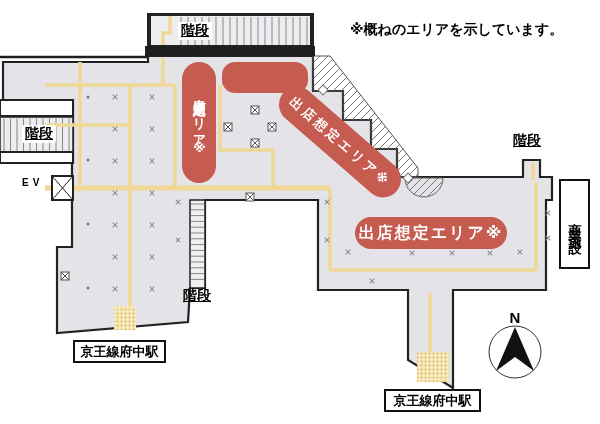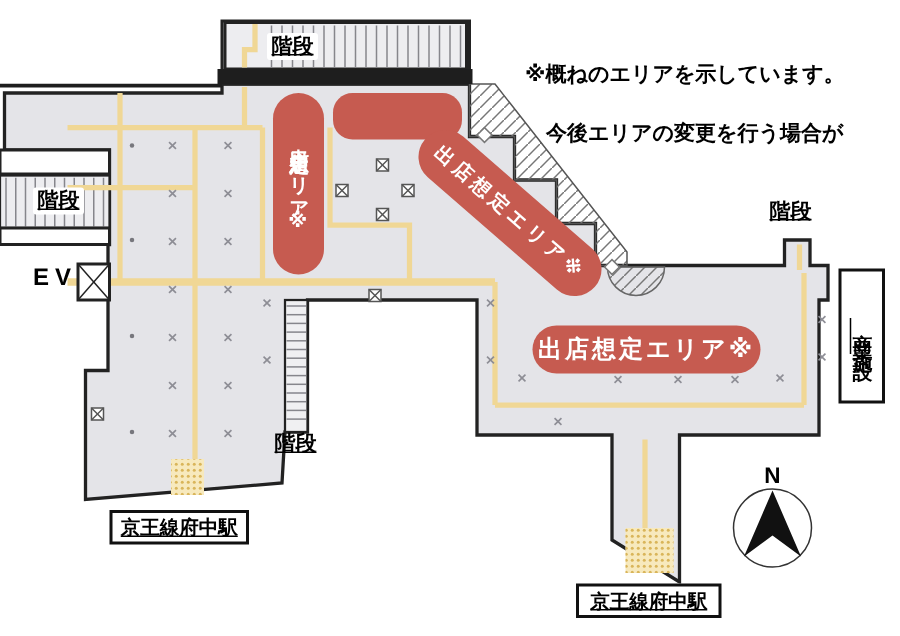--- a/index.html
+++ b/index.html
@@ -2,30 +2,30 @@
 <html><head>
 <meta charset="utf-8">
 <style>
   html,body{margin:0;padding:0;background:#fff;}
   #stage{position:relative;width:600px;height:424px;background:#fff;overflow:hidden;
          font-family:"Liberation Sans","DejaVu Sans",sans-serif;}
   #plan-svg{position:absolute;left:0;top:0;}
   .abs{position:absolute;}
   .jp{font-weight:bold;color:#000;}
   .note{left:350px;top:20px;font-size:14px;line-height:19px;width:240px;}
-  .note-line{white-space:nowrap;margin-top:20px;}
+  .note-line{white-space:nowrap;}
   .note-line + .note-line{padding-left:14px;}
   .lbl{font-size:14px;white-space:nowrap;text-decoration:underline;}
   .lbl-bg{background:#fff;padding:0 3px;border-radius:2px;}
   .kaidan-top{left:178px;top:22px;}
   .kaidan-left{left:22px;top:125px;}
   .kaidan-mid{left:183px;top:287px;}
   .kaidan-right{left:513px;top:132px;}
-  .ev{left:22px;top:177px;font-size:16px;letter-spacing:4px;}
-  .box{background:#fff;border:2px solid #111;display:flex;align-items:center;justify-content:center;text-decoration:underline;}
+  .ev{left:22px;top:177px;font-size:10px;letter-spacing:4px;}
+  .box{background:#fff;border:2px solid #111;display:flex;align-items:center;justify-content:center;}
   .station-left{left:73px;top:340px;width:89px;height:19px;font-size:13px;white-space:nowrap;}
   .station-bottom{left:384px;top:389px;width:93px;height:19px;font-size:13px;white-space:nowrap;}
   .commercial{left:559px;top:179px;width:27px;height:86px;writing-mode:vertical-rl;text-orientation:upright;
               font-size:13px;letter-spacing:6px;}
   .cap-text{color:#fff;display:flex;align-items:center;justify-content:center;font-weight:bold;}
   .cap-v{left:182px;top:62px;width:34px;height:121px;writing-mode:vertical-rl;text-orientation:upright;
          font-size:13px;letter-spacing:1px;}
   .cap-diag{left:265px;top:124px;width:150px;height:36px;transform:rotate(41deg);
             font-size:13px;letter-spacing:3px;}
   .cap-bottom{left:355px;top:217px;width:152px;height:32px;font-size:16px;letter-spacing:2px;}
@@ -236,21 +236,20 @@
     <rect x="355" y="217" width="152" height="32" rx="16" fill="#c65b50"></rect>
 
     <g>
       <circle cx="515" cy="352" r="26" fill="none" stroke="#333" stroke-width="1"></circle>
       <path d="M515,327 L534,371 L515,357 L496,371 Z" fill="#111"></path>
     </g>
   </svg>
 
   <div class="abs jp note">
     <div class="note-line">※概ねのエリアを示しています。</div>
-    <div class="note-line">今後エリアの変更を行う場合が</div>
   </div>
 
   <div class="abs jp lbl lbl-bg kaidan-top">階段</div>
   <div class="abs jp lbl lbl-bg kaidan-left">階段</div>
   <div class="abs jp lbl kaidan-mid">階段</div>
   <div class="abs jp lbl kaidan-right">階段</div>
   <div class="abs jp ev">EV</div>
 
   <div class="abs jp box commercial">商業施設</div>
   <div class="abs jp box station-left">京王線府中駅</div>

